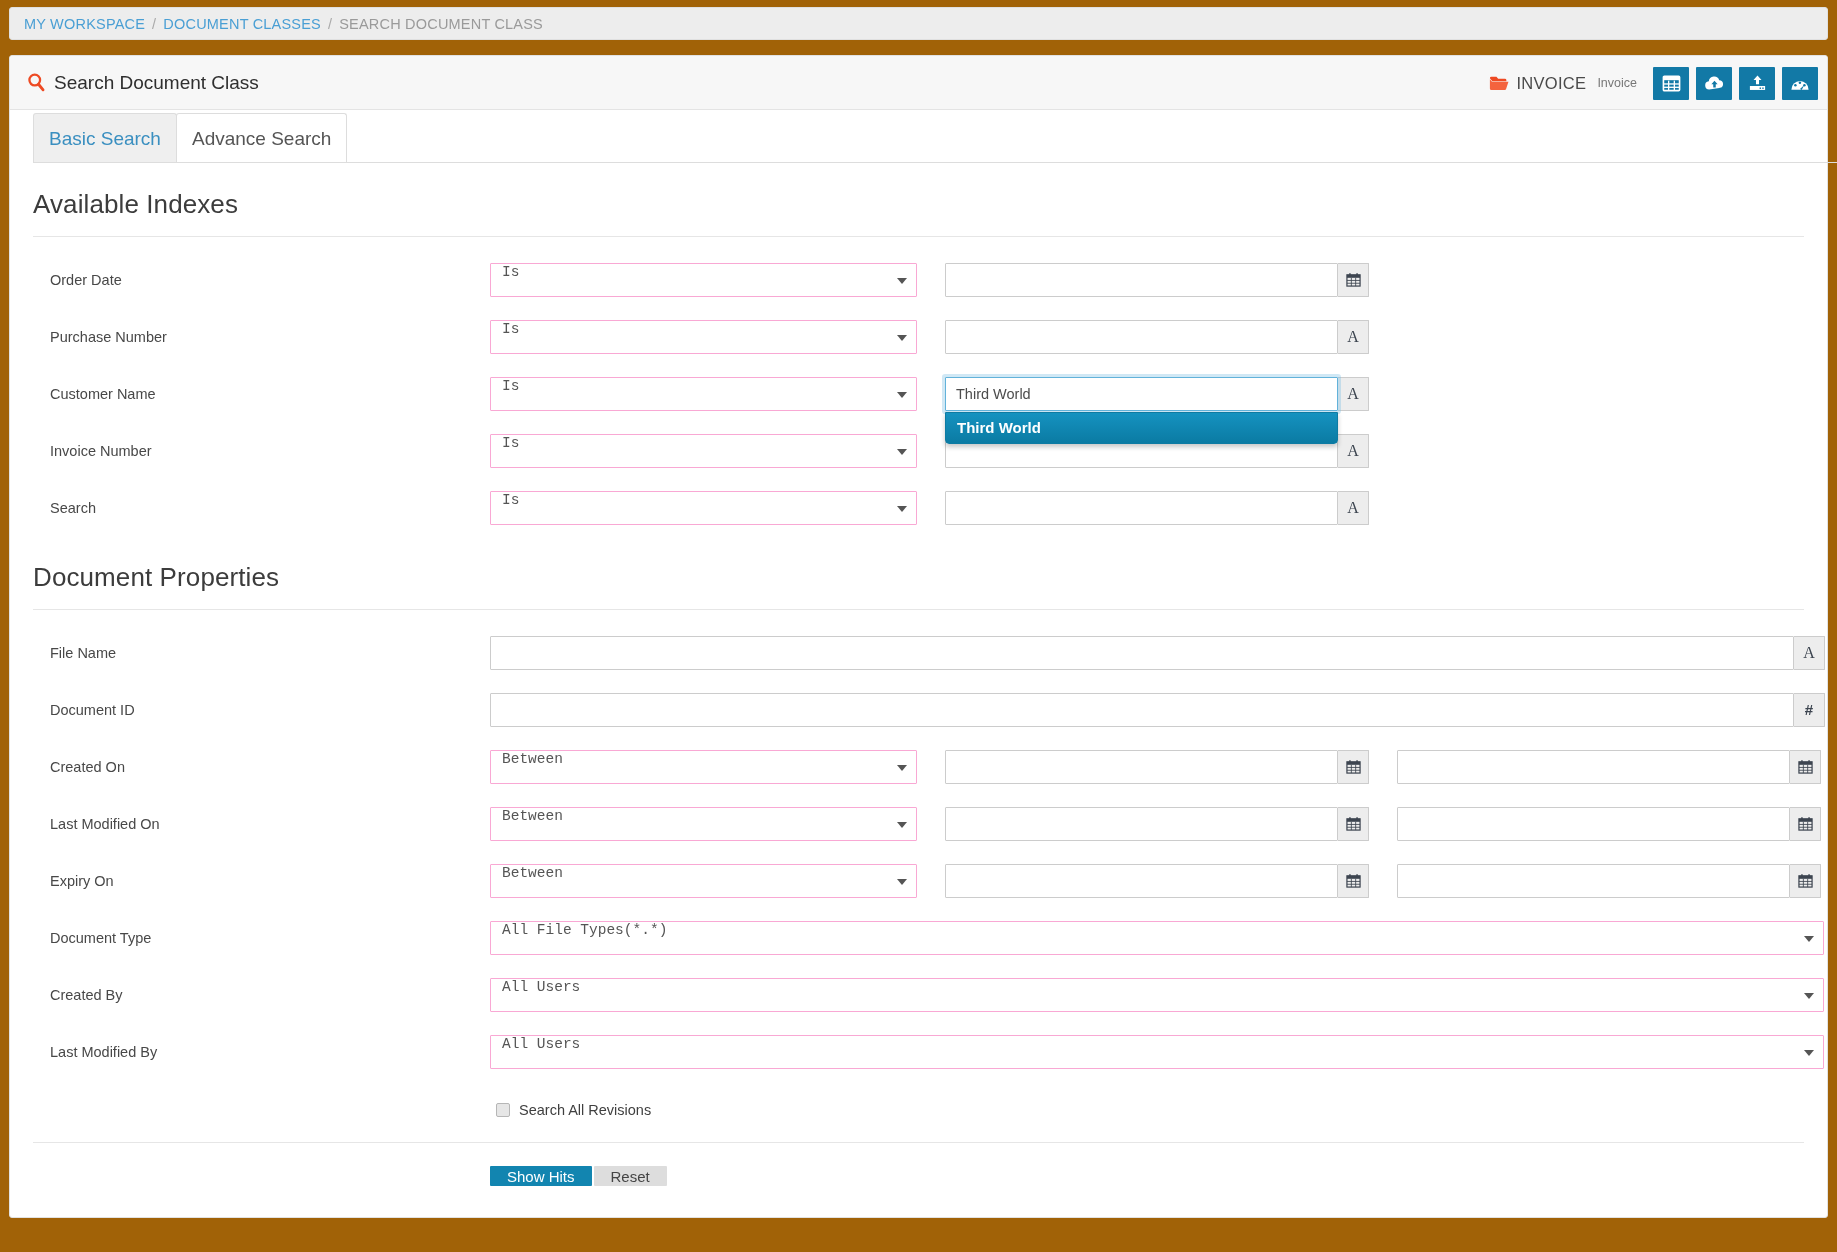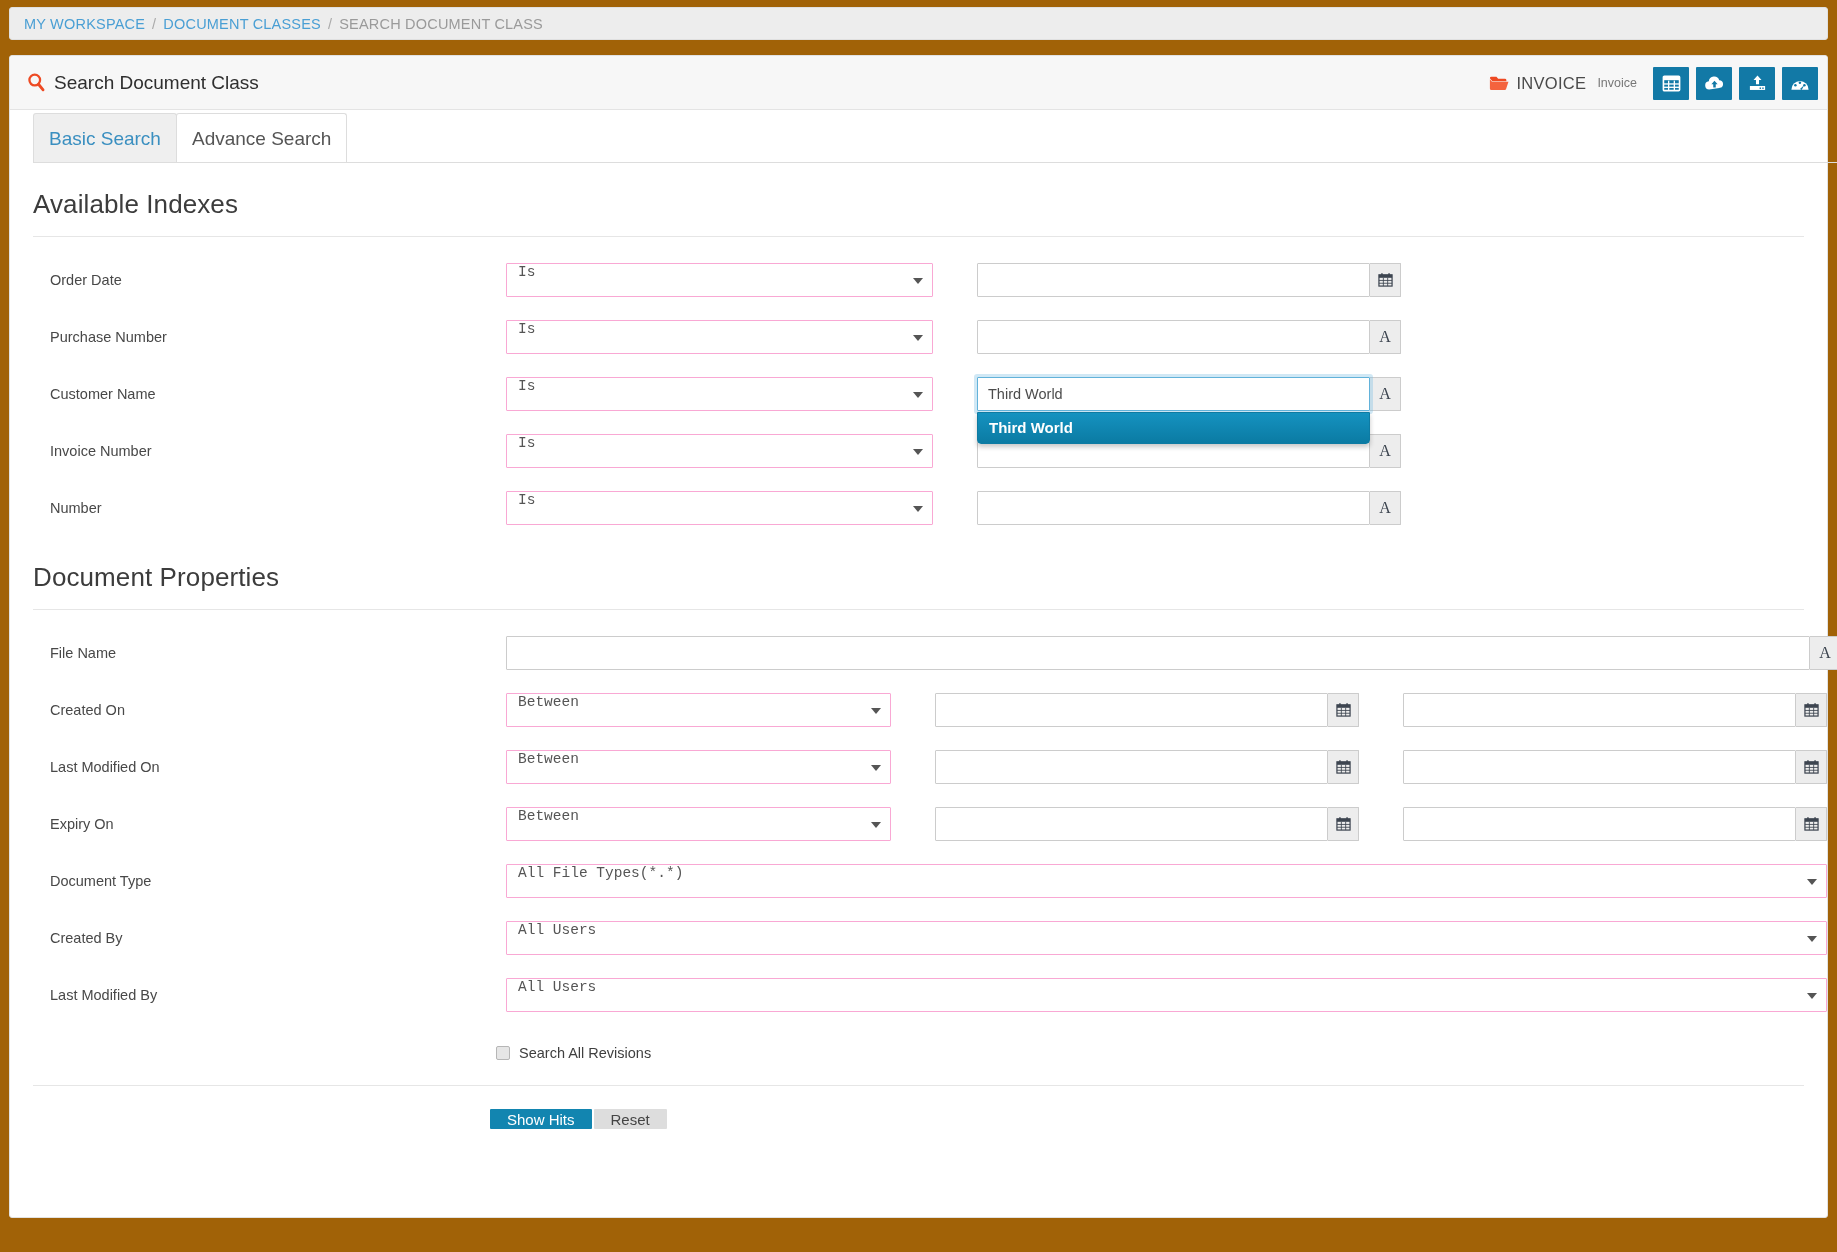--- a/index.html
+++ b/index.html
@@ -69,21 +69,21 @@
 
   
   .section-h {
     margin: 26px 0 0 23px; font-size: 26px; color: #3c3c3c; font-weight: 400;
     letter-spacing: .1px;
   }
   .section-rule { margin: 16px 23px 0 23px; height: 1px; background: #e6e6e6; }
 
   
   .rows { margin-top: 14px; }
-  .row { display: flex; align-items: center; height: 57px; padding-left: 23px; gap: 16px; }
+  .row { display: flex; align-items: center; height: 57px; padding-left: 23px; }
   .row-label { width: 457px; flex: none; font-size: 14.5px; color: #484848; padding-left: 17px; }
   .ctl { position: relative; }
 
   .sel {
     width: 427px; height: 34px; border: 1px solid #f9a8d4; background: #fff;
     font-size: 14.5px; color: #555; padding: 0 26px 0 11px;
     display: flex; align-items: flex-start; cursor: pointer; border-radius: 1px;
     position: relative; font-family: Liberation Mono, monospace;
   }
   .sel .caret {
@@ -315,21 +315,21 @@
         </div>
         <div class="txtgrp ctl">
           <input class="txt" type="text" value="" style="">
           <div class="addon">
             <span>A</span>
           </div>
         </div>
       </div>
 
       <div class="row">
-        <div class="row-label">Number</div>
+        <div class="row-label">Search</div>
         <div class="sel">
           <span>Is</span>
           <span class="caret"></span>
         </div>
         <div class="txtgrp ctl">
           <input class="txt" type="text" value="" style="">
           <div class="addon">
             <span>A</span>
           </div>
         </div>
@@ -344,20 +344,29 @@
       <div class="row">
         <div class="row-label">File Name</div>
         <div class="txtgrp ctl" style="margin-left:0;">
           <input class="txt filename" type="text" value="" style="">
           <div class="addon">
             <span>A</span>
           </div>
         </div>
       </div>
 
+      <div class="row">
+        <div class="row-label">Document ID</div>
+        <div class="txtgrp ctl" style="margin-left:0;">
+          <input class="txt docid" type="text" value="" style="">
+          <div class="addon hash">
+            <span>#</span>
+          </div>
+        </div>
+      </div>
 
       <div class="row">
         <div class="row-label">Created On</div>
         <div class="sel">
           <span>Between</span>
           <span class="caret"></span>
         </div>
         <div class="txtgrp ctl">
           <input class="txt date" type="text" value="" style="">
           <div class="addon">

